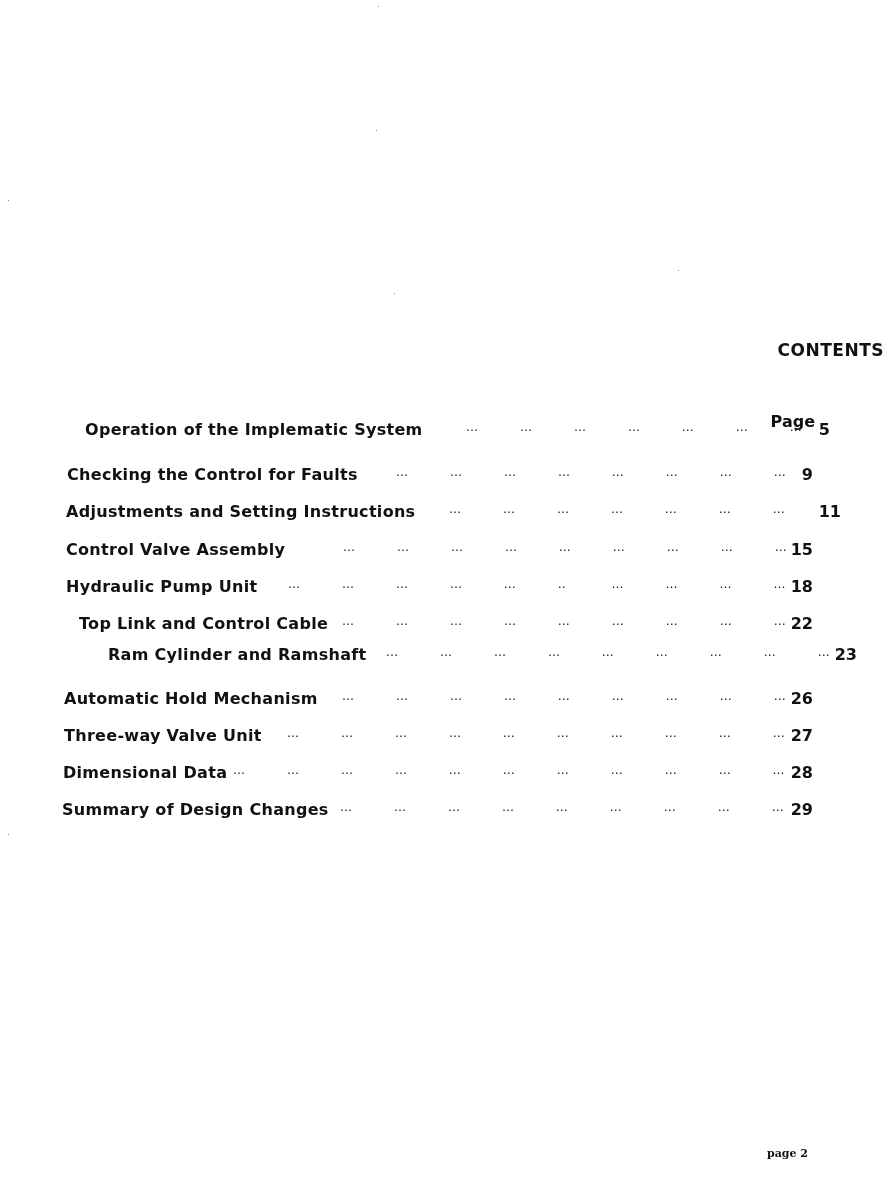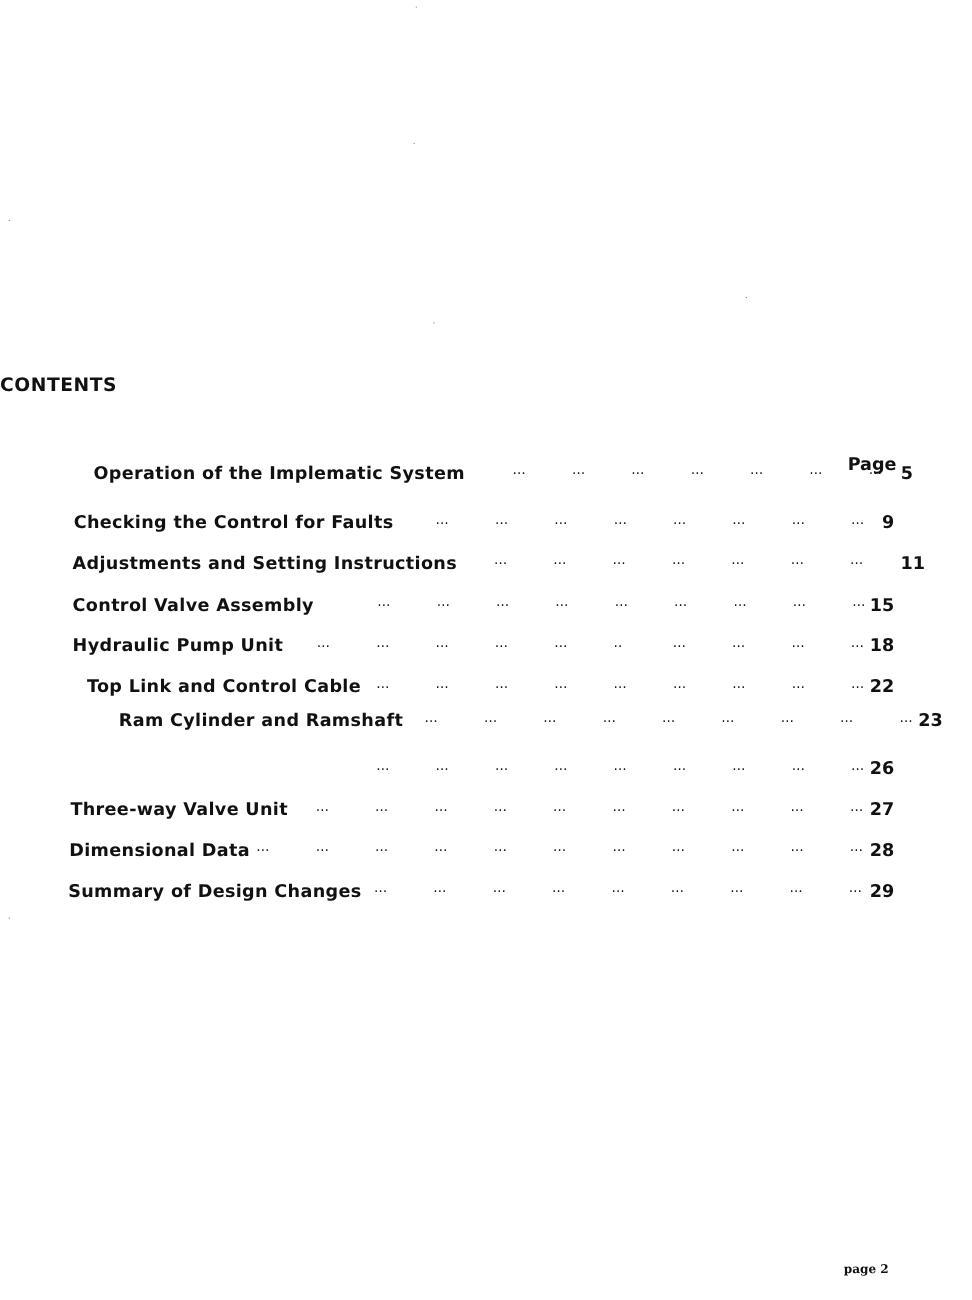--- a/index.html
+++ b/index.html
@@ -1,18 +1,18 @@
 <!DOCTYPE html>
 <html><head>
 <meta charset="utf-8">
 <style>
   html, body { margin:0; padding:0; background:#ffffff; }
   body { width:884px; height:1182px; position:relative; overflow:hidden; color:#111; font-family:"DejaVu Sans", sans-serif; }
   .speck { position:absolute; width:1px; height:1px; background:#888; }
-  .title { position:absolute; left:0; width:884px; top:340px; text-align:left; font-weight:bold; font-size:17px; letter-spacing:0.5px; }
+  .title { position:absolute; left:0; width:884px; top:340px; text-align:right; font-weight:bold; font-size:17px; letter-spacing:0.5px; }
   .page-hdr { position:absolute; right:69px; top:412px; font-weight:bold; font-size:16px; }
   .row { position:absolute; left:0; width:884px; height:24px; font-weight:bold; font-size:16px; }
   .row .lbl { position:absolute; white-space:nowrap; letter-spacing:0.3px; }
   .row .dots { position:absolute; font-weight:normal; font-size:12px; white-space:nowrap; letter-spacing:0; }
   .row .pg { position:absolute; right:71px; text-align:right; }
   .folio { position:absolute; right:76px; top:1147px; font-family:"DejaVu Serif", serif; font-weight:bold; font-size:11px; }
 </style>
 </head>
 <body>
 
@@ -56,20 +56,21 @@
     <span class="lbl" style="left:79px;">Top Link and Control Cable</span>
     <span class="dots" style="left:342px;">…&nbsp;&nbsp;&nbsp;&nbsp;&nbsp;&nbsp;&nbsp;&nbsp;&nbsp;&nbsp;&nbsp;…&nbsp;&nbsp;&nbsp;&nbsp;&nbsp;&nbsp;&nbsp;&nbsp;&nbsp;&nbsp;&nbsp;…&nbsp;&nbsp;&nbsp;&nbsp;&nbsp;&nbsp;&nbsp;&nbsp;&nbsp;&nbsp;&nbsp;…&nbsp;&nbsp;&nbsp;&nbsp;&nbsp;&nbsp;&nbsp;&nbsp;&nbsp;&nbsp;&nbsp;…&nbsp;&nbsp;&nbsp;&nbsp;&nbsp;&nbsp;&nbsp;&nbsp;&nbsp;&nbsp;&nbsp;…&nbsp;&nbsp;&nbsp;&nbsp;&nbsp;&nbsp;&nbsp;&nbsp;&nbsp;&nbsp;&nbsp;…&nbsp;&nbsp;&nbsp;&nbsp;&nbsp;&nbsp;&nbsp;&nbsp;&nbsp;&nbsp;&nbsp;…&nbsp;&nbsp;&nbsp;&nbsp;&nbsp;&nbsp;&nbsp;&nbsp;&nbsp;&nbsp;&nbsp;…</span>
     <span class="pg">22</span>
   </div>
   <div class="row" style="top:645px;margin-left:44px;">
     <span class="lbl" style="left:64px;">Ram Cylinder and Ramshaft</span>
     <span class="dots" style="left:342px;">…&nbsp;&nbsp;&nbsp;&nbsp;&nbsp;&nbsp;&nbsp;&nbsp;&nbsp;&nbsp;&nbsp;…&nbsp;&nbsp;&nbsp;&nbsp;&nbsp;&nbsp;&nbsp;&nbsp;&nbsp;&nbsp;&nbsp;…&nbsp;&nbsp;&nbsp;&nbsp;&nbsp;&nbsp;&nbsp;&nbsp;&nbsp;&nbsp;&nbsp;…&nbsp;&nbsp;&nbsp;&nbsp;&nbsp;&nbsp;&nbsp;&nbsp;&nbsp;&nbsp;&nbsp;…&nbsp;&nbsp;&nbsp;&nbsp;&nbsp;&nbsp;&nbsp;&nbsp;&nbsp;&nbsp;&nbsp;…&nbsp;&nbsp;&nbsp;&nbsp;&nbsp;&nbsp;&nbsp;&nbsp;&nbsp;&nbsp;&nbsp;…&nbsp;&nbsp;&nbsp;&nbsp;&nbsp;&nbsp;&nbsp;&nbsp;&nbsp;&nbsp;&nbsp;…&nbsp;&nbsp;&nbsp;&nbsp;&nbsp;&nbsp;&nbsp;&nbsp;&nbsp;&nbsp;&nbsp;…</span>
     <span class="pg">23</span>
   </div>
   <div class="row" style="top:689px;">
+    <span class="lbl" style="left:64px;">Automatic Hold Mechanism</span>
     <span class="dots" style="left:342px;">…&nbsp;&nbsp;&nbsp;&nbsp;&nbsp;&nbsp;&nbsp;&nbsp;&nbsp;&nbsp;&nbsp;…&nbsp;&nbsp;&nbsp;&nbsp;&nbsp;&nbsp;&nbsp;&nbsp;&nbsp;&nbsp;&nbsp;…&nbsp;&nbsp;&nbsp;&nbsp;&nbsp;&nbsp;&nbsp;&nbsp;&nbsp;&nbsp;&nbsp;…&nbsp;&nbsp;&nbsp;&nbsp;&nbsp;&nbsp;&nbsp;&nbsp;&nbsp;&nbsp;&nbsp;…&nbsp;&nbsp;&nbsp;&nbsp;&nbsp;&nbsp;&nbsp;&nbsp;&nbsp;&nbsp;&nbsp;…&nbsp;&nbsp;&nbsp;&nbsp;&nbsp;&nbsp;&nbsp;&nbsp;&nbsp;&nbsp;&nbsp;…&nbsp;&nbsp;&nbsp;&nbsp;&nbsp;&nbsp;&nbsp;&nbsp;&nbsp;&nbsp;&nbsp;…&nbsp;&nbsp;&nbsp;&nbsp;&nbsp;&nbsp;&nbsp;&nbsp;&nbsp;&nbsp;&nbsp;…</span>
     <span class="pg">26</span>
   </div>
   <div class="row" style="top:726px;">
     <span class="lbl" style="left:64px;text-align:right;">Three-way Valve Unit</span>
     <span class="dots" style="left:287px;">…&nbsp;&nbsp;&nbsp;&nbsp;&nbsp;&nbsp;&nbsp;&nbsp;&nbsp;&nbsp;&nbsp;…&nbsp;&nbsp;&nbsp;&nbsp;&nbsp;&nbsp;&nbsp;&nbsp;&nbsp;&nbsp;&nbsp;…&nbsp;&nbsp;&nbsp;&nbsp;&nbsp;&nbsp;&nbsp;&nbsp;&nbsp;&nbsp;&nbsp;…&nbsp;&nbsp;&nbsp;&nbsp;&nbsp;&nbsp;&nbsp;&nbsp;&nbsp;&nbsp;&nbsp;…&nbsp;&nbsp;&nbsp;&nbsp;&nbsp;&nbsp;&nbsp;&nbsp;&nbsp;&nbsp;&nbsp;…&nbsp;&nbsp;&nbsp;&nbsp;&nbsp;&nbsp;&nbsp;&nbsp;&nbsp;&nbsp;&nbsp;…&nbsp;&nbsp;&nbsp;&nbsp;&nbsp;&nbsp;&nbsp;&nbsp;&nbsp;&nbsp;&nbsp;…&nbsp;&nbsp;&nbsp;&nbsp;&nbsp;&nbsp;&nbsp;&nbsp;&nbsp;&nbsp;&nbsp;…&nbsp;&nbsp;&nbsp;&nbsp;&nbsp;&nbsp;&nbsp;&nbsp;&nbsp;&nbsp;&nbsp;…</span>
     <span class="pg">27</span>
   </div>
   <div class="row" style="top:763px;">
     <span class="lbl" style="left:63px;">Dimensional Data</span>

